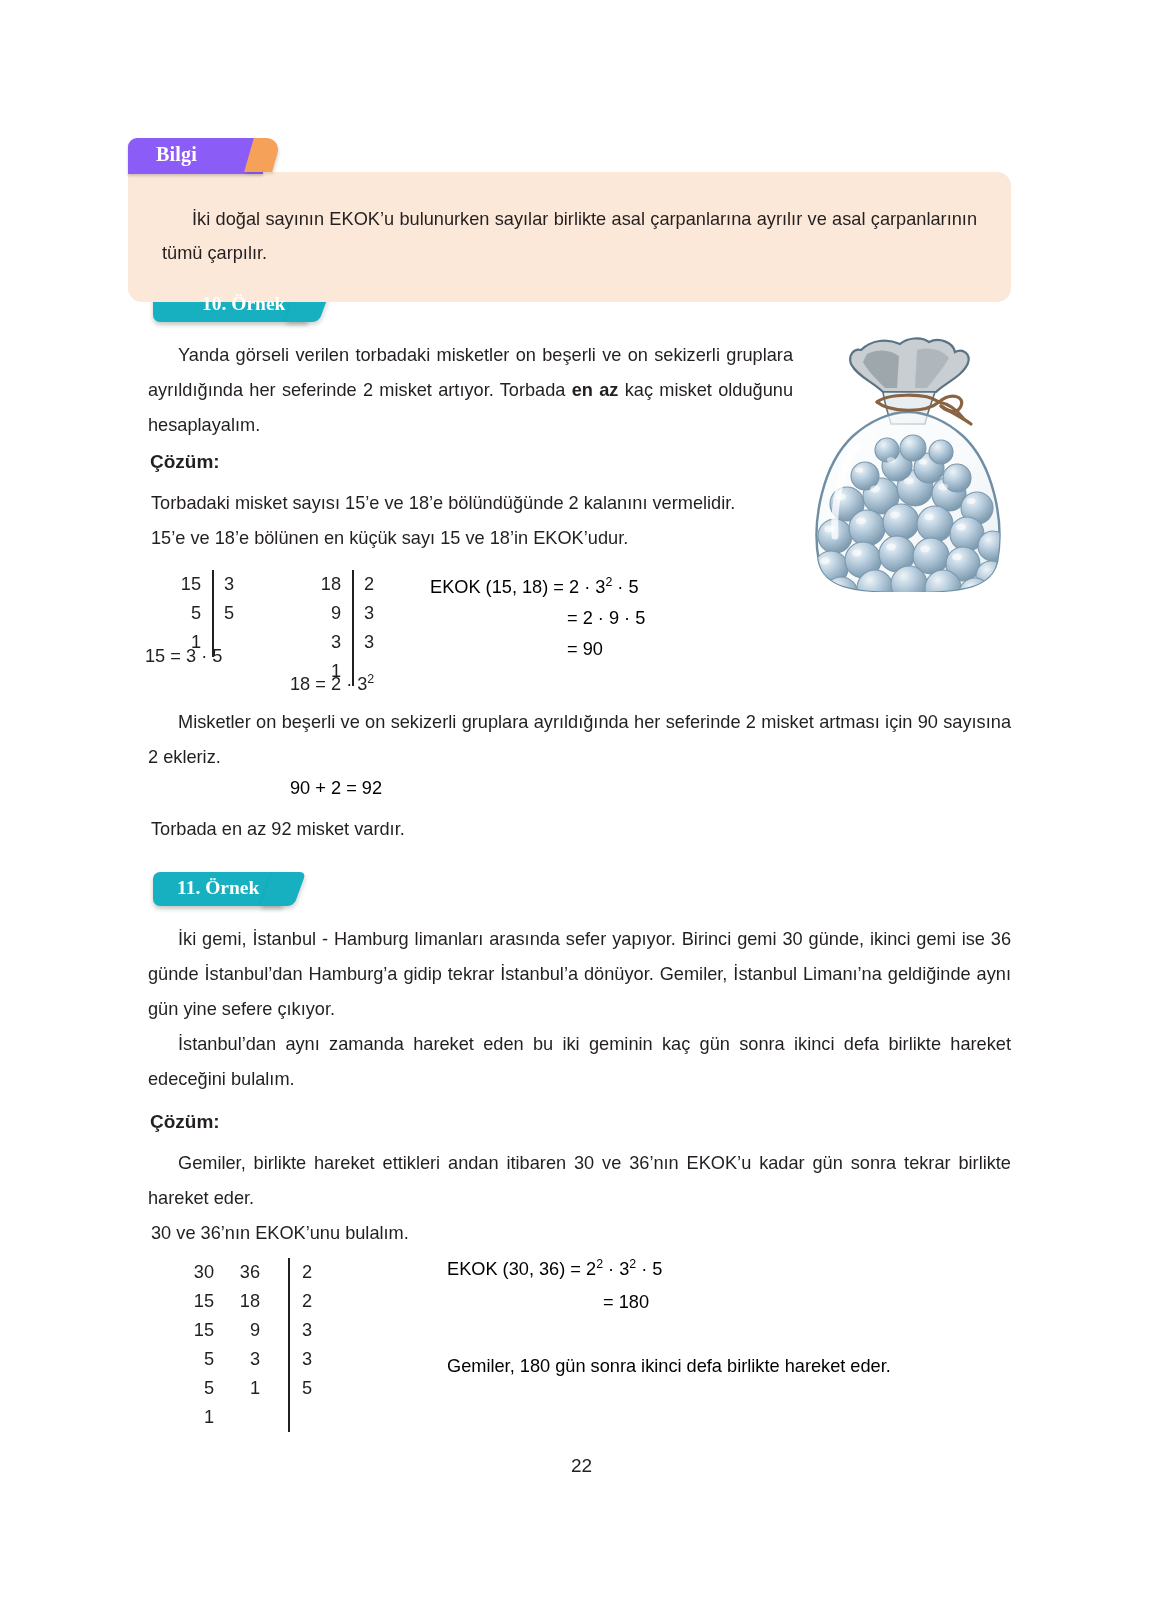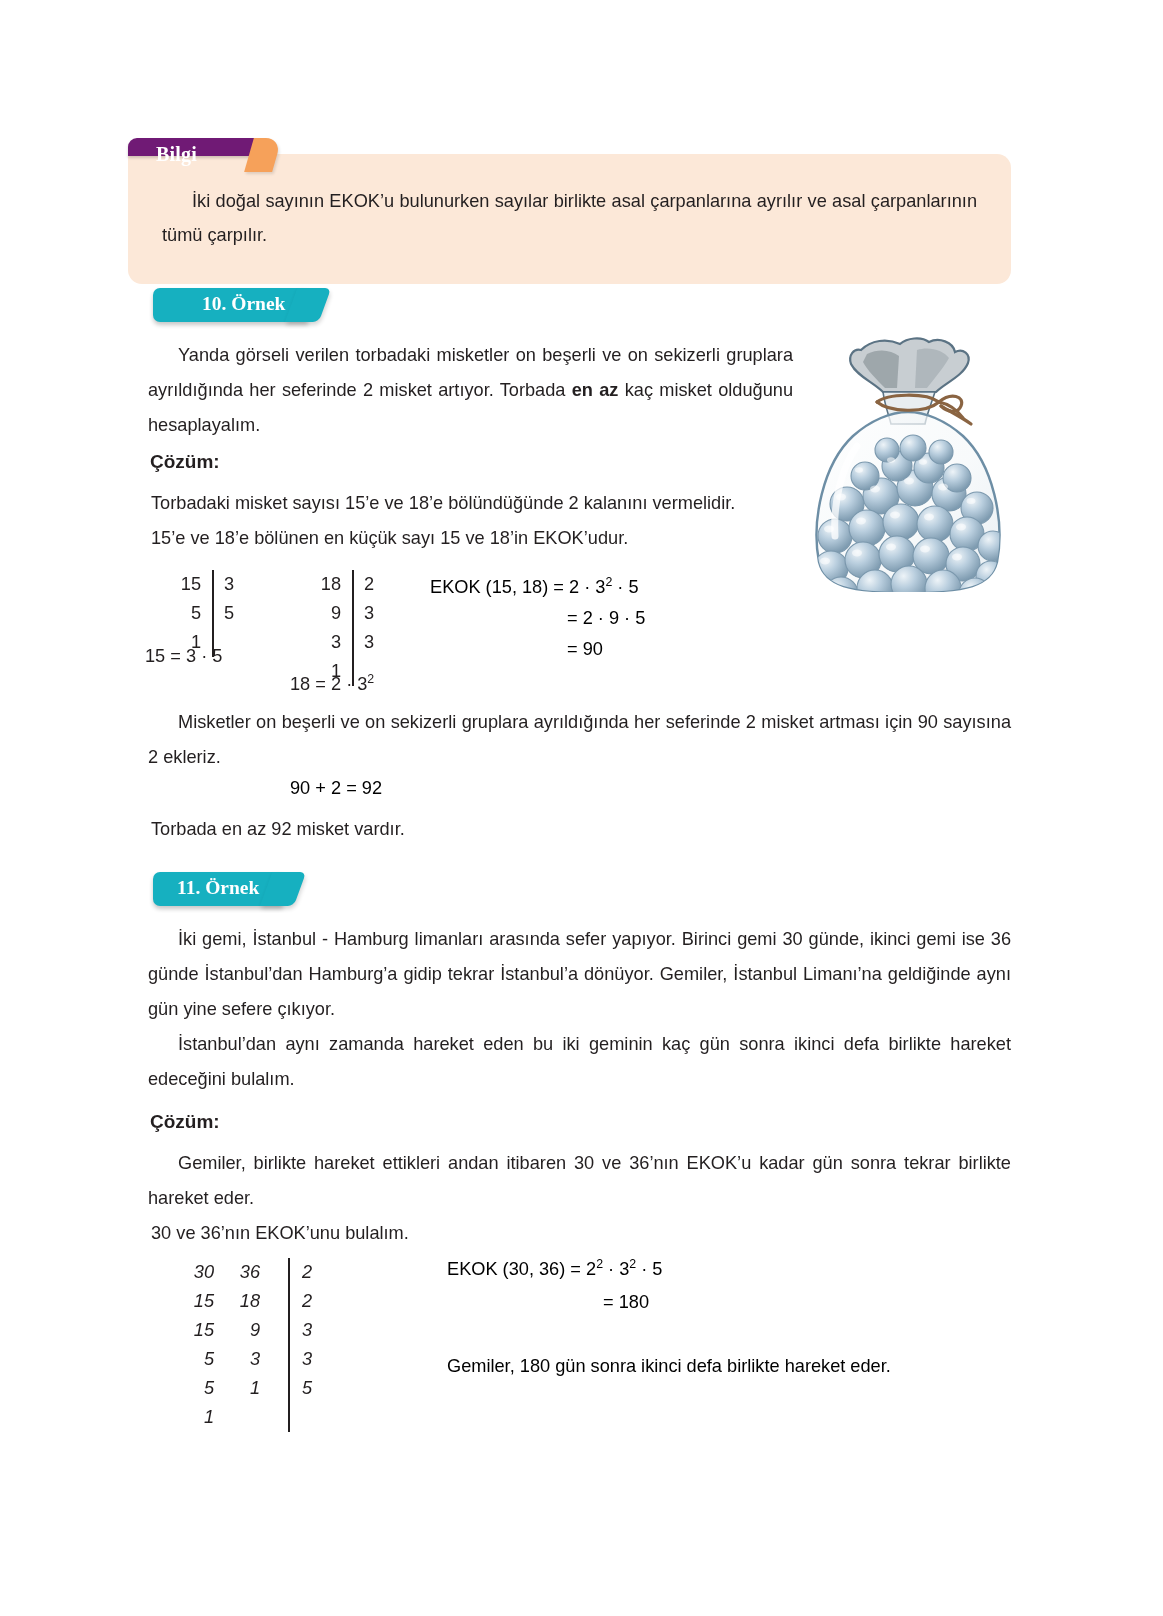--- a/index.html
+++ b/index.html
@@ -25,22 +25,22 @@
   .bilgi-wrap {
     position: absolute;
     left: 128px;
     top: 138px;
     width: 883px;
   }
   .bilgi-tab {
     position: relative;
     z-index: 3;
     width: 135px;
-    height: 18px;
-    background: #701a75;
+    height: 36px;
+    background: #8b5cf6;
     border-radius: 9px 9px 0 0;
     box-shadow: 0 2px 3px rgba(0,0,0,0.18);
   }
   .bilgi-tab::after {
     content: "";
     position: absolute;
     right: -14px;
     top: 0;
     width: 28px;
     height: 34px;
@@ -174,21 +174,20 @@
     color: #231f20;
   }
   .ftable3 .grid3 {
     display: grid;
     grid-template-columns: 58px 74px 1px 36px;
   }
   .ftable3 .c {
     height: 29px;
     line-height: 29px;
     white-space: nowrap;
-    font-style: italic;
   }
   .ftable3 .ca { text-align: right; }
   .ftable3 .cb { text-align: right; padding-right: 28px; }
   .ftable3 .cc { text-align: left;  padding-left: 13px; }
   .ftable3 .rule { background: #231f20; width: 1.5px; }
 
   
   .page-number {
     position: absolute;
     left: 0;
@@ -437,14 +436,15 @@
       <div class="c rule"></div>
       <div class="c cc"></div>
     </div>
   </div>
 
   <div class="eq" style="left:447px; top:1259px;"><span>EKOK (30, 36) = 2</span><sup>2</sup><span> · 3</span><sup>2</sup><span> · 5</span></div>
   <div class="eq" style="left:603px; top:1292px;">= 180</div>
 
   <div class="eq" style="left:447px; top:1356px;">Gemiler, 180 gün sonra ikinci defa birlikte hareket eder.</div>
 
+  <div class="page-number">22</div>
 
 </div>
 
 </body></html>

